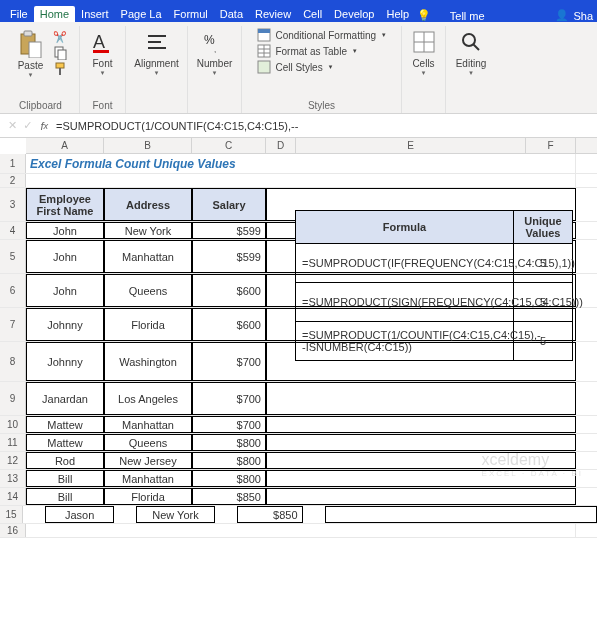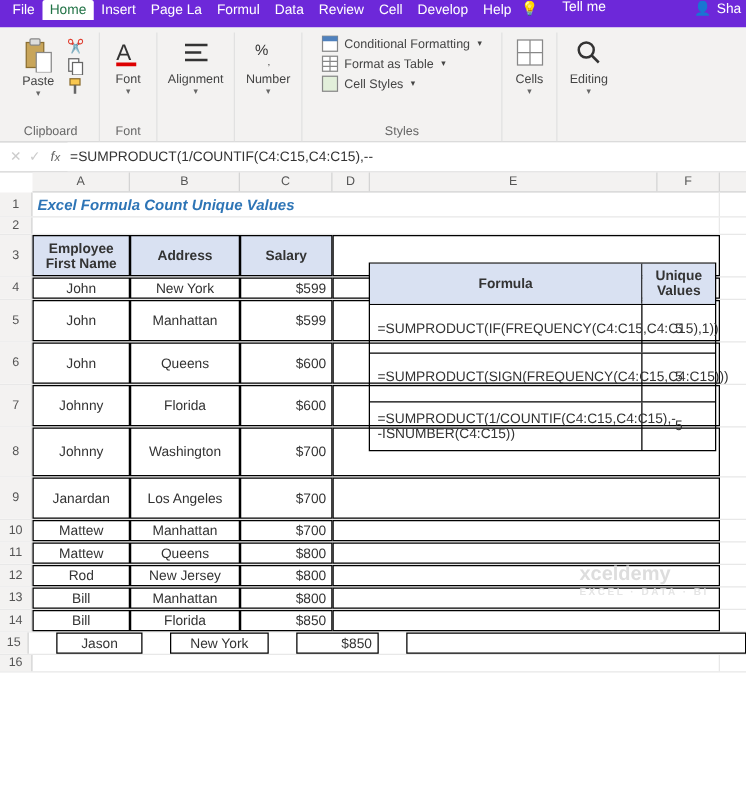--- a/index.html
+++ b/index.html
@@ -1,17 +1,17 @@
 <!DOCTYPE html>
 <html><head>
 <meta charset="utf-8">
 <style>
 *{box-sizing:border-box;margin:0;padding:0;font-family:"Segoe UI",Arial,sans-serif}
 body{background:#fff;width:597px;height:635px;overflow:hidden;font-size:11px;color:#333}
-.titlebar{background:#6d28d9;height:22px;display:flex;align-items:flex-start;padding:0 4px}
+.titlebar{background:#1d4ed8;height:22px;display:flex;align-items:flex-end;padding:0 4px}
 .titlebar .menu{color:#fff;padding:2px 6px;font-size:11px;cursor:pointer}
 .titlebar .menu.home{background:#fff;color:#217346;border-radius:2px 2px 0 0}
 .titlebar .bulb{color:#fff;margin-left:2px}
 .titlebar .tell{color:#fff;margin-left:19px}
 .titlebar .share{color:#fff;margin-left:auto;display:flex;align-items:center;gap:4px}
 .ribbon{background:#f3f2f1;border-bottom:1px solid #d4d4d4;height:92px;display:flex;padding:4px 2px 0}
 .rgroup{display:flex;flex-direction:column;align-items:center;border-right:1px solid #e1e1e1;padding:0 4px;position:relative}
 .rgroup .glabel{position:absolute;bottom:2px;color:#666;font-size:10px}
 .rgroup .gicons{display:flex;gap:4px;align-items:flex-start;padding-top:2px}
 .bigbtn{display:flex;flex-direction:column;align-items:center;gap:2px;padding:2px 4px;cursor:pointer}
@@ -39,21 +39,21 @@
 .hdr{background:#d9e1f2;font-weight:700;color:#333;text-align:center;justify-content:center;border:1px solid #000!important}
 .tbl .cell{border:1px solid #000!important}
 .right{justify-content:flex-end}
 .center{justify-content:center}
 .formula-table{position:absolute;left:295px;top:72px;width:278px;border:1px solid #000}
 .formula-table .frow{display:flex;border-bottom:1px solid #000}
 .formula-table .frow:last-child{border-bottom:none}
 .formula-table .fcell{border-right:1px solid #000;padding:4px 6px;font-size:11px;display:flex;align-items:center}
 .formula-table .fcell:last-child{border-right:none}
 .formula-table .fhdr{background:#d9e1f2;font-weight:700;justify-content:center;text-align:center}
-.watermark{position:absolute;right:30px;bottom:60px;color:#ddd;font-size:16px;font-weight:700;pointer-events:none}
+.watermark{position:absolute;right:14px;bottom:60px;color:#ddd;font-size:16px;font-weight:400;pointer-events:none}
 .watermark .sub{font-size:8px;letter-spacing:2px;color:#e5e5e5}
 svg{display:block}
 </style>
 </head>
 <body>
 
 <div class="titlebar">
   <span class="menu">File</span>
   <span class="menu home">Home</span>
   <span class="menu">Insert</span>

